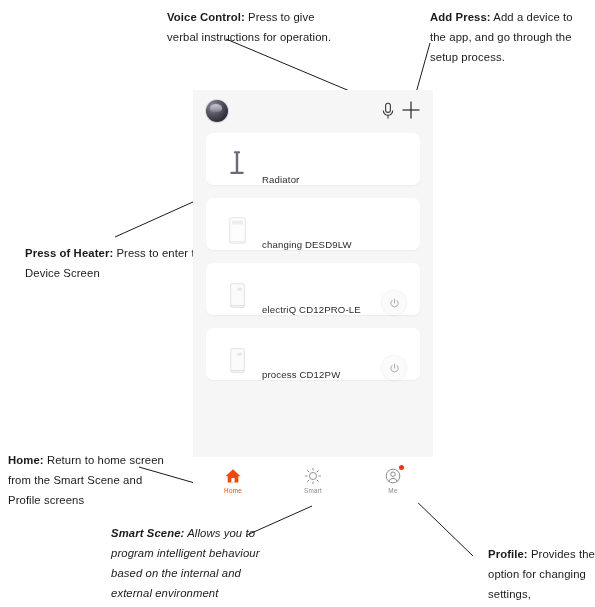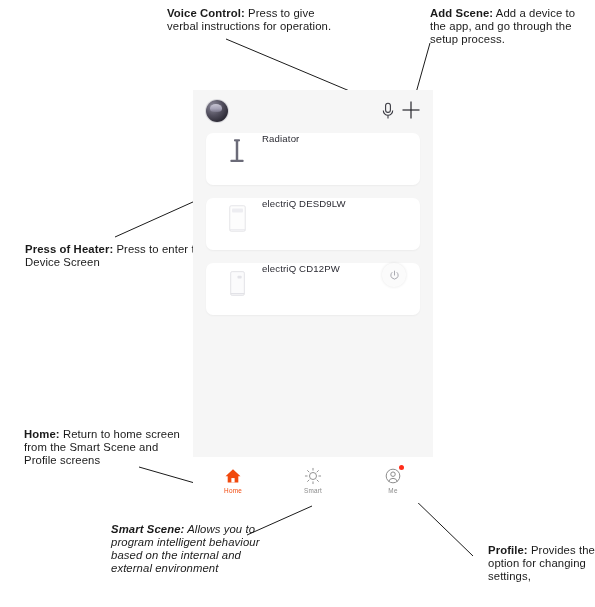--- a/index.html
+++ b/index.html
@@ -14,32 +14,32 @@
     position: relative;
     overflow: hidden;
     font-family: "Liberation Sans", sans-serif;
     color: #000000;
   }
 
   
   .callout {
     position: absolute;
     font-size: 11.3px;
-    line-height: 13px;
+    line-height: 20px;
     color: #1a1a1a;
     letter-spacing: 0.1px;
   }
   .callout .lead {
     font-weight: bold;
   }
 
   #callout-voice   { left: 167px; top: 7px;  width: 175px; }
   #callout-add     { left: 430px; top: 7px;  width: 152px; }
   #callout-heater  { left: 25px;  top: 243px; width: 190px; }
-  #callout-home    { left: 8px;   top: 428px; width: 170px; margin-left: 16px; }
+  #callout-home    { left: 8px;   top: 450px; width: 170px; }
   #callout-smart   { left: 111px;  top: 523px; width: 160px; font-style: italic; }
   #callout-profile { left: 473px; top: 544px; width: 122px; margin-left: 15px; }
 
   
   #leader-lines {
     position: absolute;
     left: 0; top: 0;
     width: 595px;
     height: 607px;
     pointer-events: none;
@@ -103,21 +103,21 @@
     padding: 0 13px;
     box-sizing: border-box;
   }
   .device-card {
     position: relative;
     height: 52px;
     background: #ffffff;
     border-radius: 7px;
     margin-bottom: 13px;
     display: flex;
-    align-items: flex-start;
+    align-items: flex-end;
     box-shadow: 0 1px 2px rgba(0,0,0,0.045);
   }
   .device-icon {
     width: 34px;
     height: 40px;
     margin-left: 14px;
     margin-right: 8px;
     flex: 0 0 auto;
     display: flex;
     align-items: center;
@@ -203,21 +203,21 @@
   <line x1="247" y1="535" x2="312" y2="506" stroke="#000" stroke-width="0.9"></line>
 
   <line x1="410" y1="495" x2="473" y2="556" stroke="#000" stroke-width="0.9"></line>
 </svg>
 
 <div class="callout" id="callout-voice">
   <span class="lead">Voice Control:</span><span> Press to give verbal instructions for operation.</span>
 </div>
 
 <div class="callout" id="callout-add">
-  <span class="lead">Add Scene:</span><span> Add a device to the app, and go through the setup process.</span>
+  <span class="lead">Add Press:</span><span> Add a device to the app, and go through the setup process.</span>
 </div>
 
 <div class="callout" id="callout-heater">
   <span class="lead">Press of Heater:</span><span> Press to enter the Device Screen</span>
 </div>
 
 <div class="callout" id="callout-home">
   <span class="lead">Home:</span><span> Return to home screen from the Smart Scene and Profile screens</span>
 </div>
 
@@ -269,34 +269,50 @@
 
 
     <div class="device-card">
       <div class="device-icon">
         <svg viewBox="0 0 34 40" width="31" height="37">
           <rect x="8.5" y="6" width="17" height="28" rx="1.6" fill="#fdfdfd" stroke="#e2e2e6" stroke-width="1"></rect>
           <rect x="11" y="9" width="12" height="4.4" rx="1" fill="#ededf1"></rect>
           <line x1="8.5" y1="32.4" x2="25.5" y2="32.4" stroke="#e6e6ea" stroke-width="1"></line>
         </svg>
       </div>
-      <div class="device-name">electriQ DESD9LW</div>
+      <div class="device-name">changing DESD9LW</div>
       <div class="power-btn hidden"></div>
     </div>
-
 
     <div class="device-card">
       <div class="device-icon">
         <svg viewBox="0 0 34 40" width="31" height="37">
           <rect x="9.5" y="7" width="15" height="26" rx="1.6" fill="#fbfbfc" stroke="#e0e0e5" stroke-width="1"></rect>
           <rect x="17" y="11.5" width="4.5" height="3" rx="0.8" fill="#e3e3e8"></rect>
           <line x1="9.5" y1="31.2" x2="24.5" y2="31.2" stroke="#dcdce1" stroke-width="1.1"></line>
         </svg>
       </div>
-      <div class="device-name">electriQ CD12PW</div>
+      <div class="device-name">electriQ CD12PRO-LE</div>
+      <div class="power-btn">
+        <svg viewBox="0 0 16 16" width="11" height="11">
+          <path d="M4.3 3.6 a5.4 5.4 0 1 0 7.4 0" fill="none" stroke="#9b9ba3" stroke-width="1.25" stroke-linecap="round"></path>
+          <line x1="8" y1="1.6" x2="8" y2="7.4" stroke="#9b9ba3" stroke-width="1.25" stroke-linecap="round"></line>
+        </svg>
+      </div>
+    </div>
+
+    <div class="device-card">
+      <div class="device-icon">
+        <svg viewBox="0 0 34 40" width="31" height="37">
+          <rect x="9.5" y="7" width="15" height="26" rx="1.6" fill="#fbfbfc" stroke="#e0e0e5" stroke-width="1"></rect>
+          <rect x="17" y="11.5" width="4.5" height="3" rx="0.8" fill="#e3e3e8"></rect>
+          <line x1="9.5" y1="31.2" x2="24.5" y2="31.2" stroke="#dcdce1" stroke-width="1.1"></line>
+        </svg>
+      </div>
+      <div class="device-name">process CD12PW</div>
       <div class="power-btn">
         <svg viewBox="0 0 16 16" width="11" height="11">
           <path d="M4.3 3.6 a5.4 5.4 0 1 0 7.4 0" fill="none" stroke="#9b9ba3" stroke-width="1.25" stroke-linecap="round"></path>
           <line x1="8" y1="1.6" x2="8" y2="7.4" stroke="#9b9ba3" stroke-width="1.25" stroke-linecap="round"></line>
         </svg>
       </div>
     </div>
 
   </div>
 

